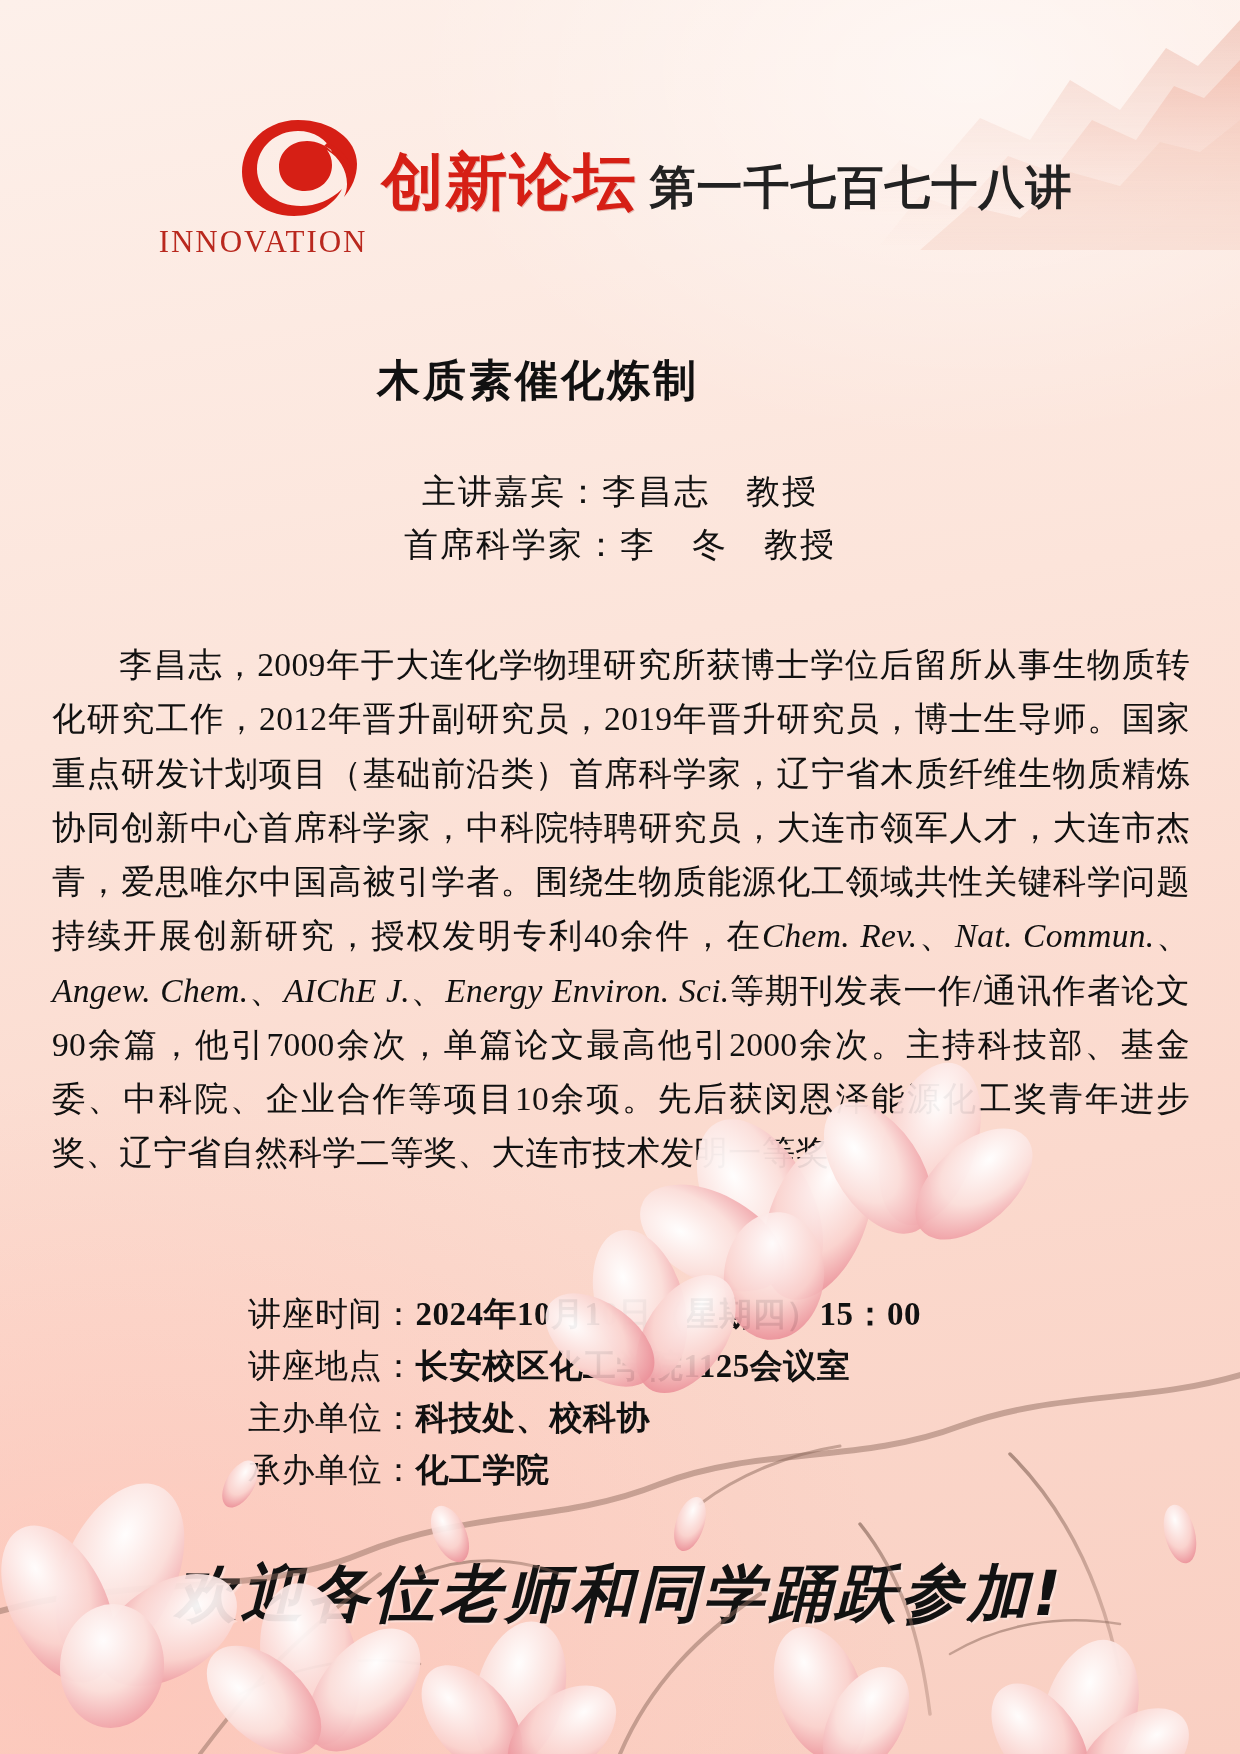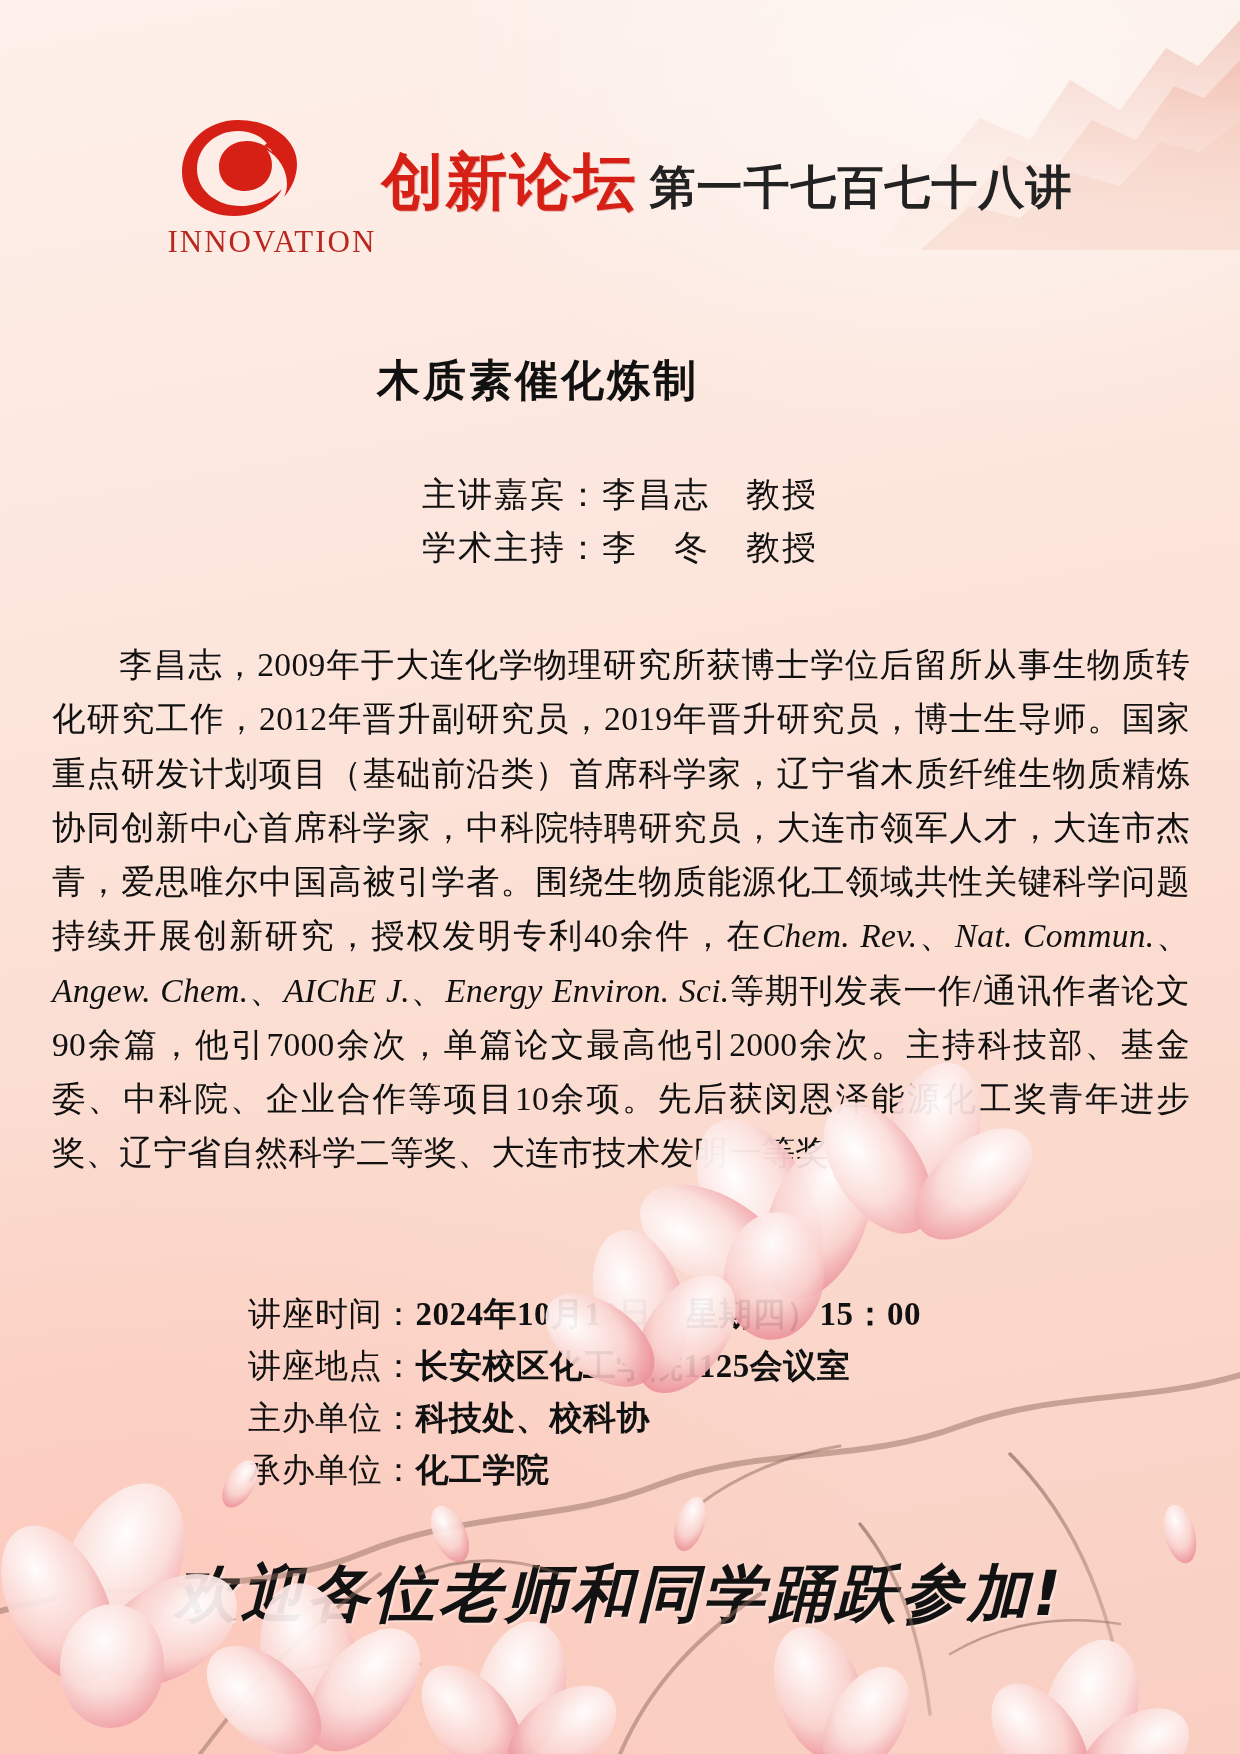--- a/index.html
+++ b/index.html
@@ -50,21 +50,21 @@
     width: 1240px;
     display: flex;
     align-items: flex-start;
     justify-content: center;
   }
   .logo-block {
     width: 200px;
     margin-right: 14px;
     display: flex;
     flex-direction: column;
-    align-items: flex-start;
+    align-items: flex-end;
   }
   .logo-mark { width: 140px; height: 110px; display: block; }
   .logo-text {
     color: #b9281e;
     font-family: "Liberation Serif", serif;
     font-size: 31px;
     letter-spacing: 2px;
     font-weight: 400;
     margin-top: 2px;
   }
@@ -105,21 +105,21 @@
   }
 
   
   .speakers {
     position: absolute;
     top: 468px;
     left: 0;
     width: 1240px;
     text-align: center;
     color: #111;
-    font-family: Liberation Sans, sans-serif;
+    font-family: Liberation Mono, monospace;
     font-size: 34px;
     line-height: 1.55;
     letter-spacing: 2px;
   }
   .speakers div { white-space: pre; }
 
   
   .bio {
     position: absolute;
     top: 638px;
@@ -198,21 +198,21 @@
     <div class="header-titles">
       <div class="forum-title">创新论坛</div>
       <div class="lecture-no">第一千七百七十八讲</div>
     </div>
   </div>
 
   <div class="talk-title">木质素催化炼制</div>
 
   <div class="speakers">
     <div>主讲嘉宾：李昌志　教授</div>
-    <div>学术主持：李　冬　教授</div>
+    <div>首席科学家：李　冬　教授</div>
   </div>
 
   <div class="bio"><span>李昌志，2009年于大连化学物理研究所获博士学位后留所从事生物质转化研究工作，2012年晋升副研究员，2019年晋升研究员，博士生导师。国家重点研发计划项目（基础前沿类）首席科学家，辽宁省木质纤维生物质精炼协同创新中心首席科学家，中科院特聘研究员，大连市领军人才，大连市杰青，爱思唯尔中国高被引学者。围绕生物质能源化工领域共性关键科学问题持续开展创新研究，授权发明专利40余件，在</span><i>Chem. Rev.</i><span>、</span><i>Nat. Commun.</i><span>、</span><i>Angew. Chem.</i><span>、</span><i>AIChE J.</i><span>、</span><i>Energy Environ. Sci.</i><span>等期刊发表一作/通讯作者论文90余篇，他引7000余次，单篇论文最高他引2000余次。主持科技部、基金委、中科院、企业合作等项目10余项。先后获闵恩泽能源化工奖青年进步奖、辽宁省自然科学二等奖、大连市技术发明一等奖。</span></div>
 
   <div class="details">
     <div class="row"><span>讲座时间：</span><span class="val">2024年10月10日（星期四）15：00</span></div>
     <div class="row"><span>讲座地点：</span><span class="val">长安校区化工学院1125会议室</span></div>
     <div class="row"><span>主办单位：</span><span class="val">科技处、校科协</span></div>
     <div class="row"><span>承办单位：</span><span class="val">化工学院</span></div>
   </div>

